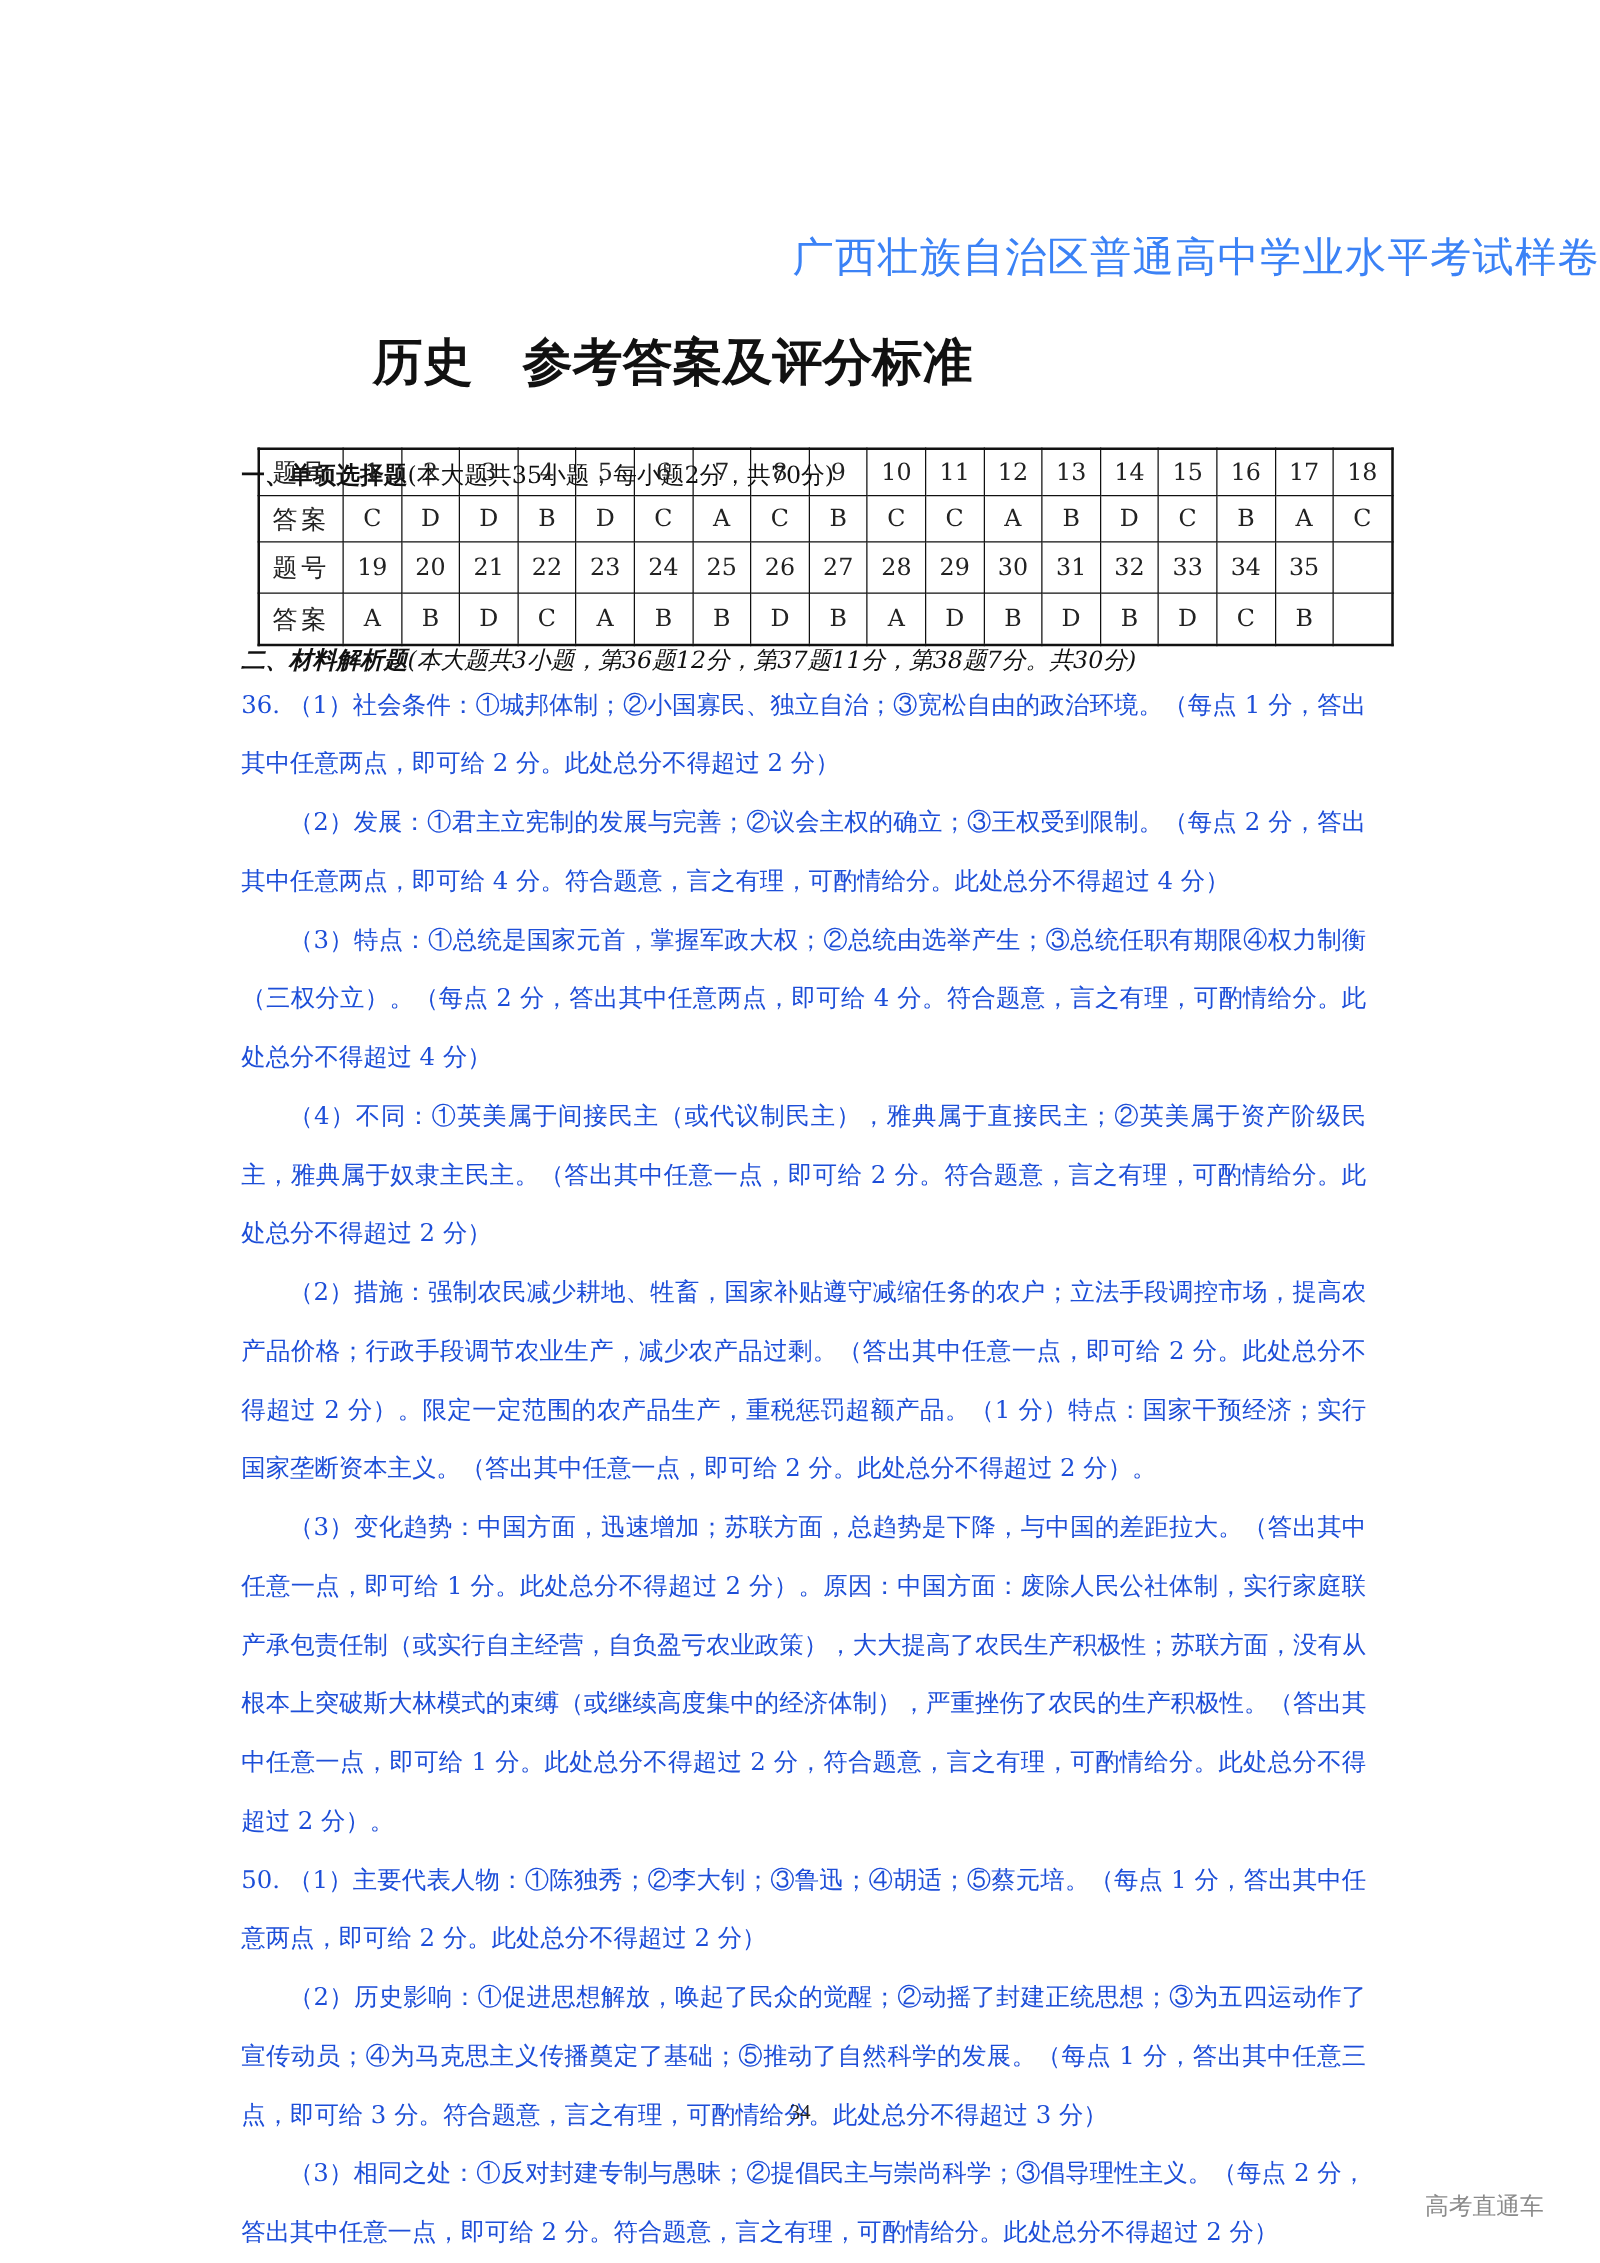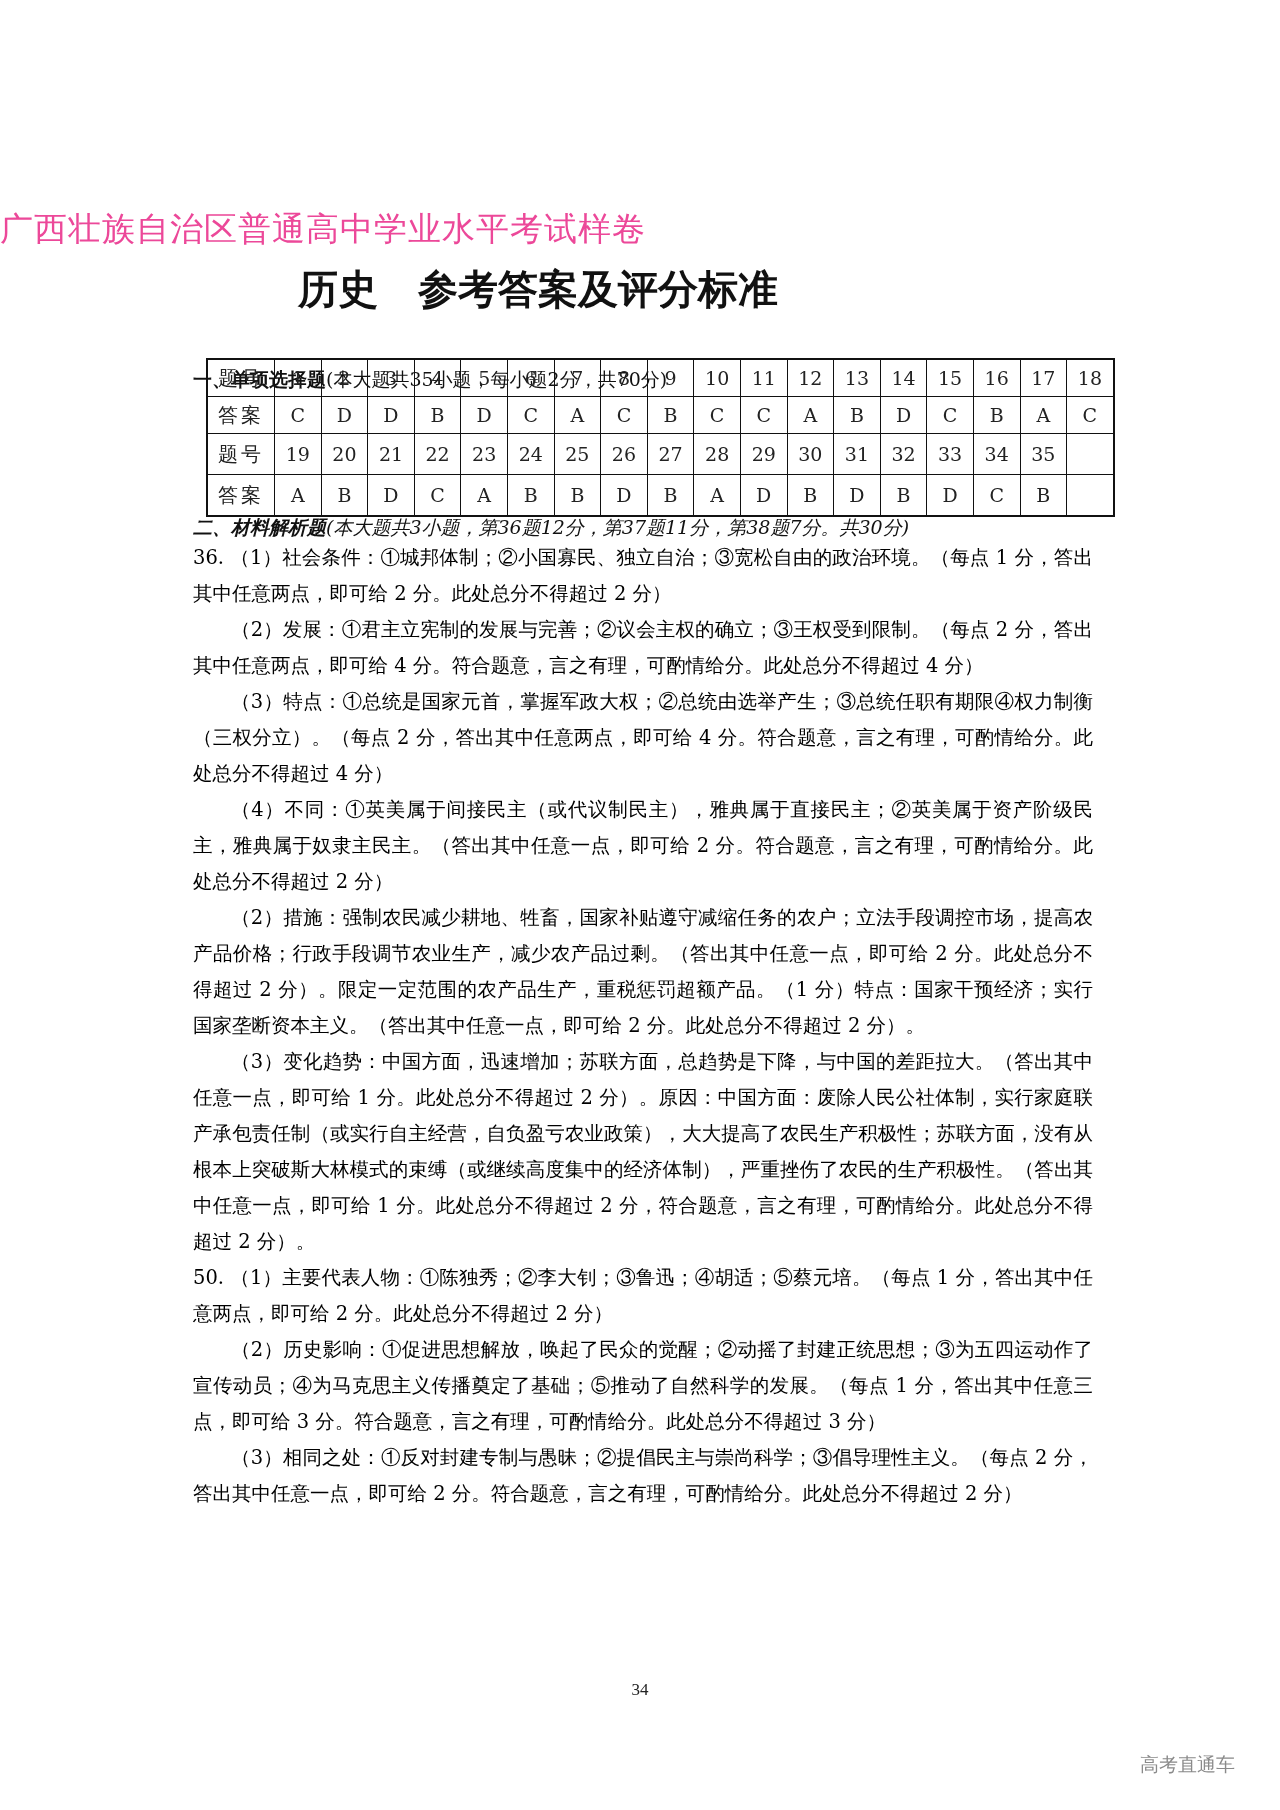--- a/index.html
+++ b/index.html
@@ -13,26 +13,26 @@
       font-family: "DejaVu Serif", "Liberation Serif", serif;
     }
     .page {
       position: absolute;
       left: 0; top: 0;
       width: 1280px; height: 1810px;
     }
     .main-title {
       position: absolute;
       left: 0; width: 1280px;
-      top: 207px;
-      text-align: left;
+      top: 184px;
+      text-align: right;
       font-size: 33px;
       letter-spacing: 1px;
       font-family: "DejaVu Serif", serif;
-      color: #ec4899;
+      color: #3b82f6;
     }
     .sub-title {
       position: absolute;
       left: 0; width: 1076px;
       top: 262px;
       text-align: center;
       font-size: 40px;
       font-weight: bold;
       font-family: "DejaVu Sans", sans-serif;
       color: #111;
@@ -70,22 +70,22 @@
       letter-spacing: 3px;
       font-size: 20px;
     }
     .answer-table tr.row-tall td { height: 40px; }
     .content {
       position: absolute;
       left: 193px;
       top: 540px;
       width: 900px;
       font-size: 19.5px;
-      line-height: 36px;
-      color: #000000;
+      line-height: 47px;
+      color: #1d4ed8;
     }
     .content p {
       margin: 0;
       text-align: justify;
     }
     .content p.indent { text-indent: 38px; }
     .page-number {
       position: absolute;
       left: 0; width: 1280px;
       top: 1680px;

